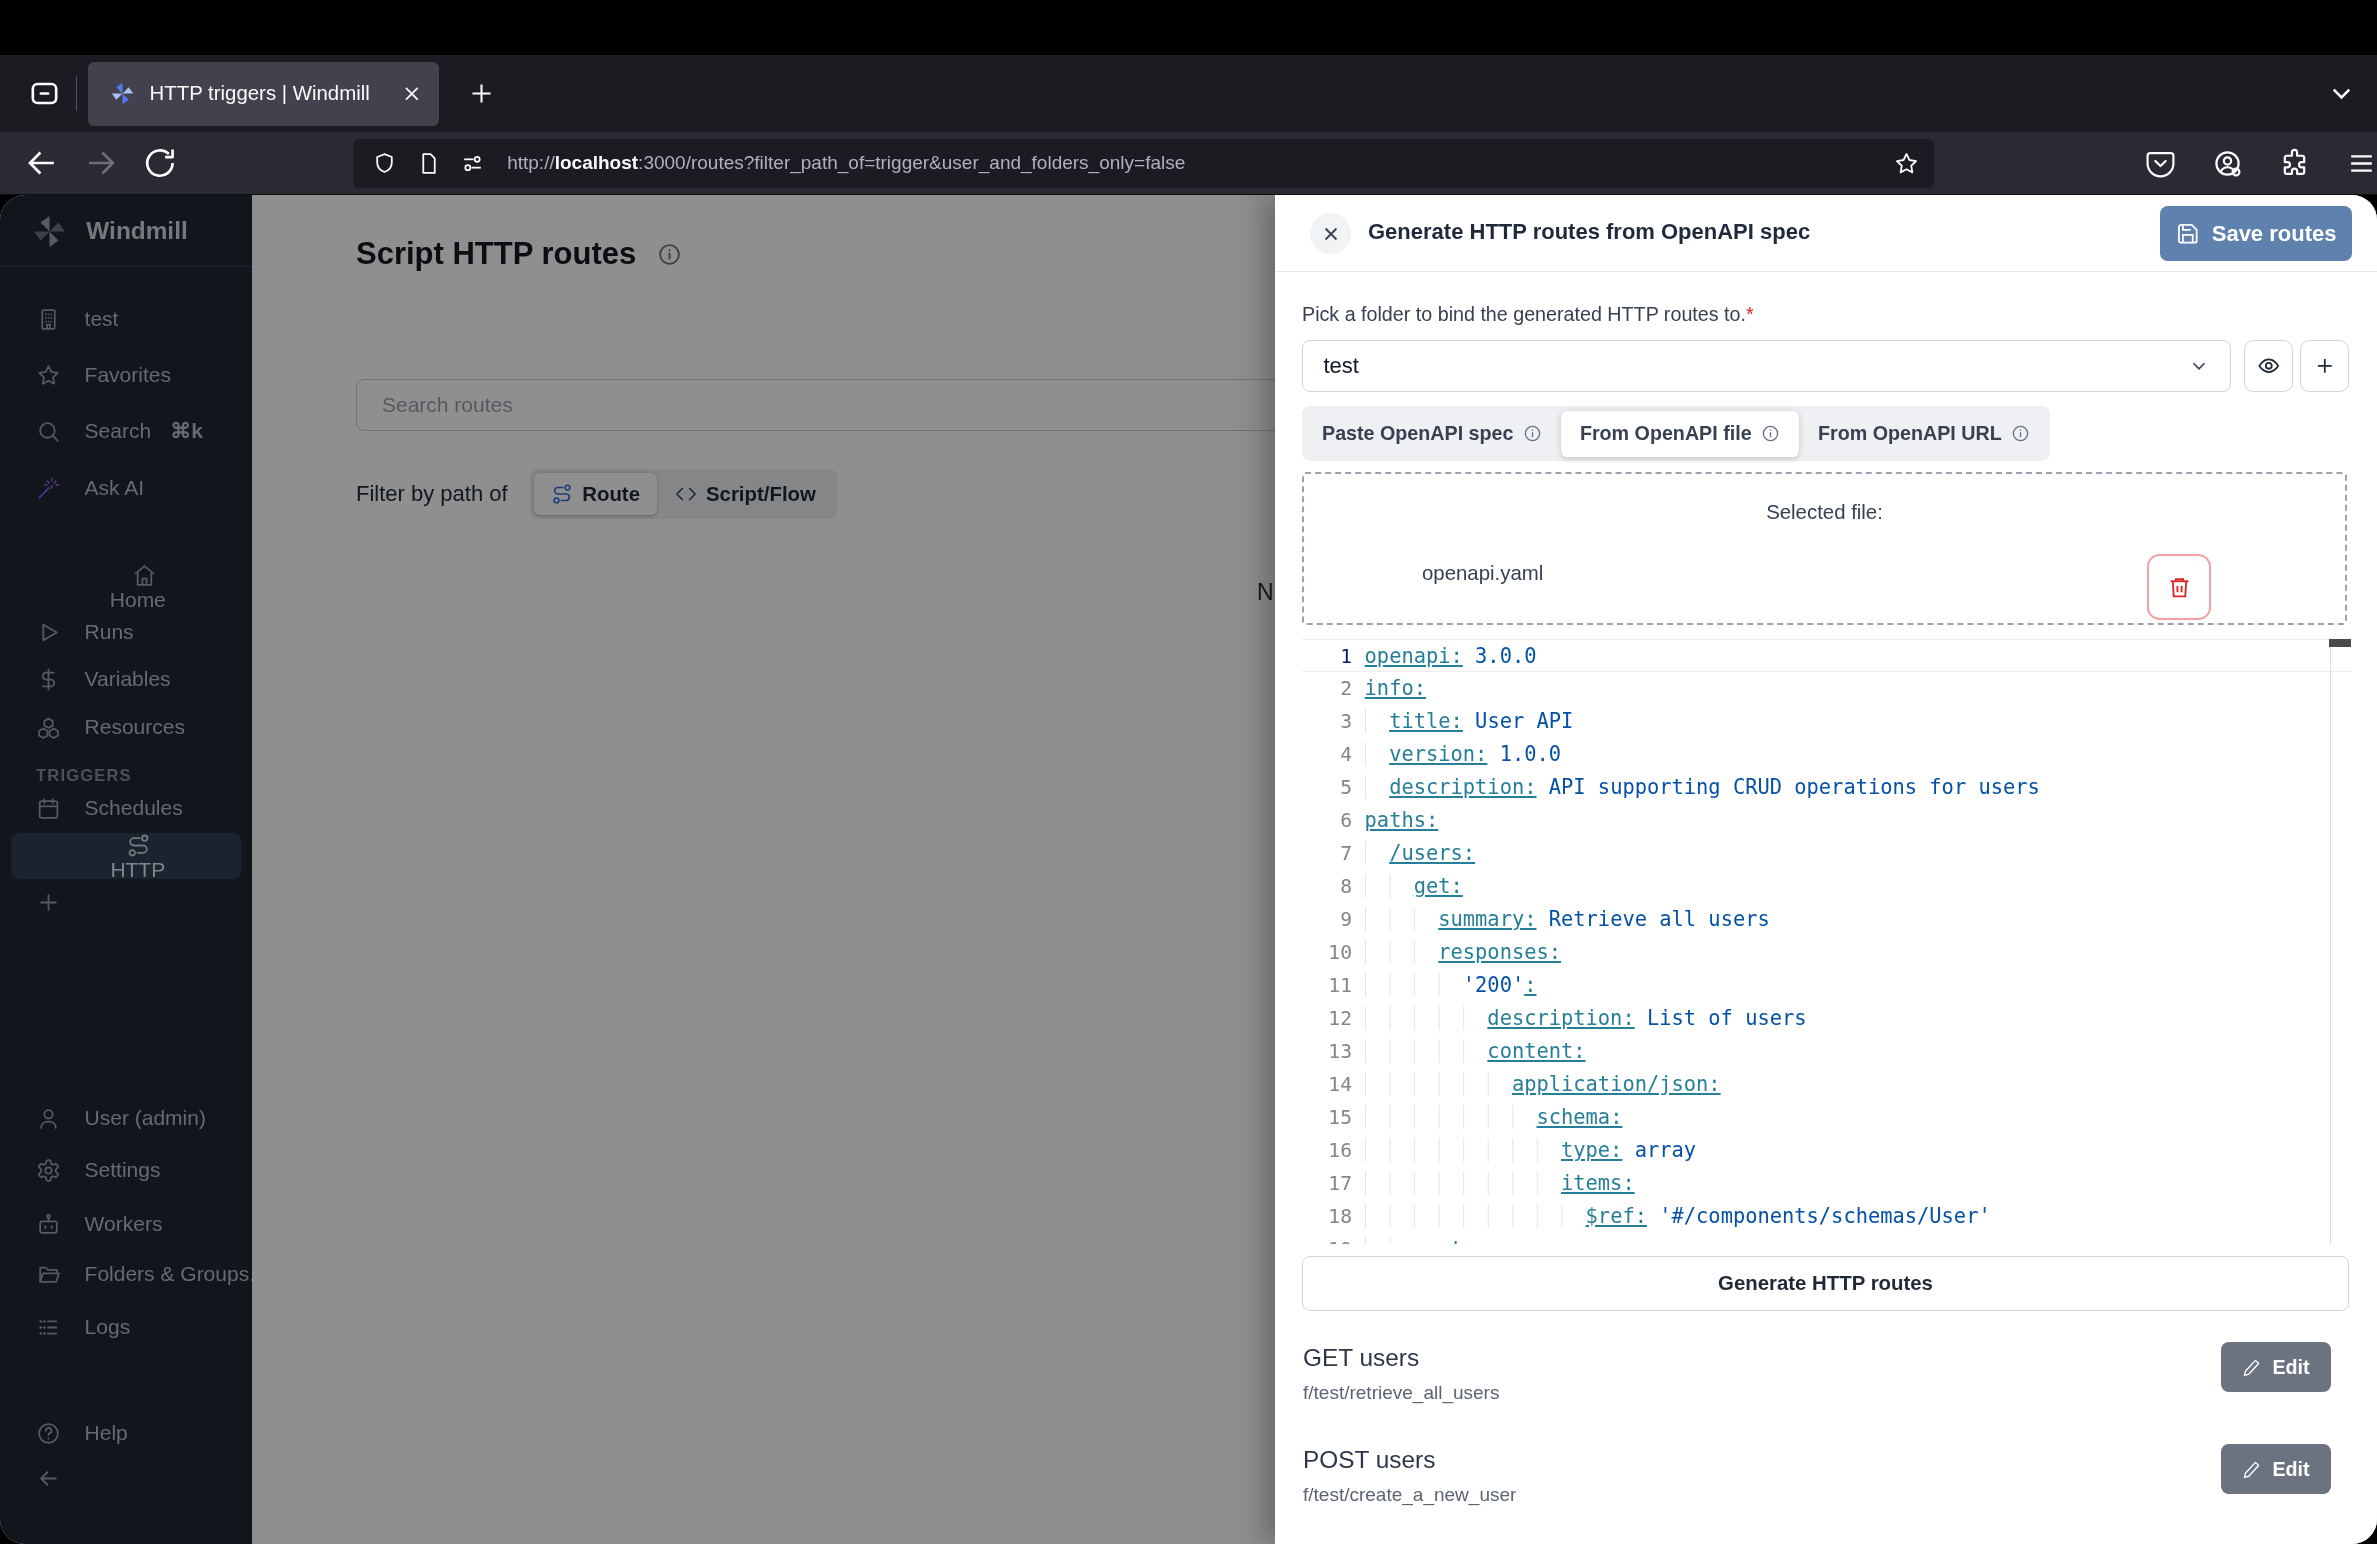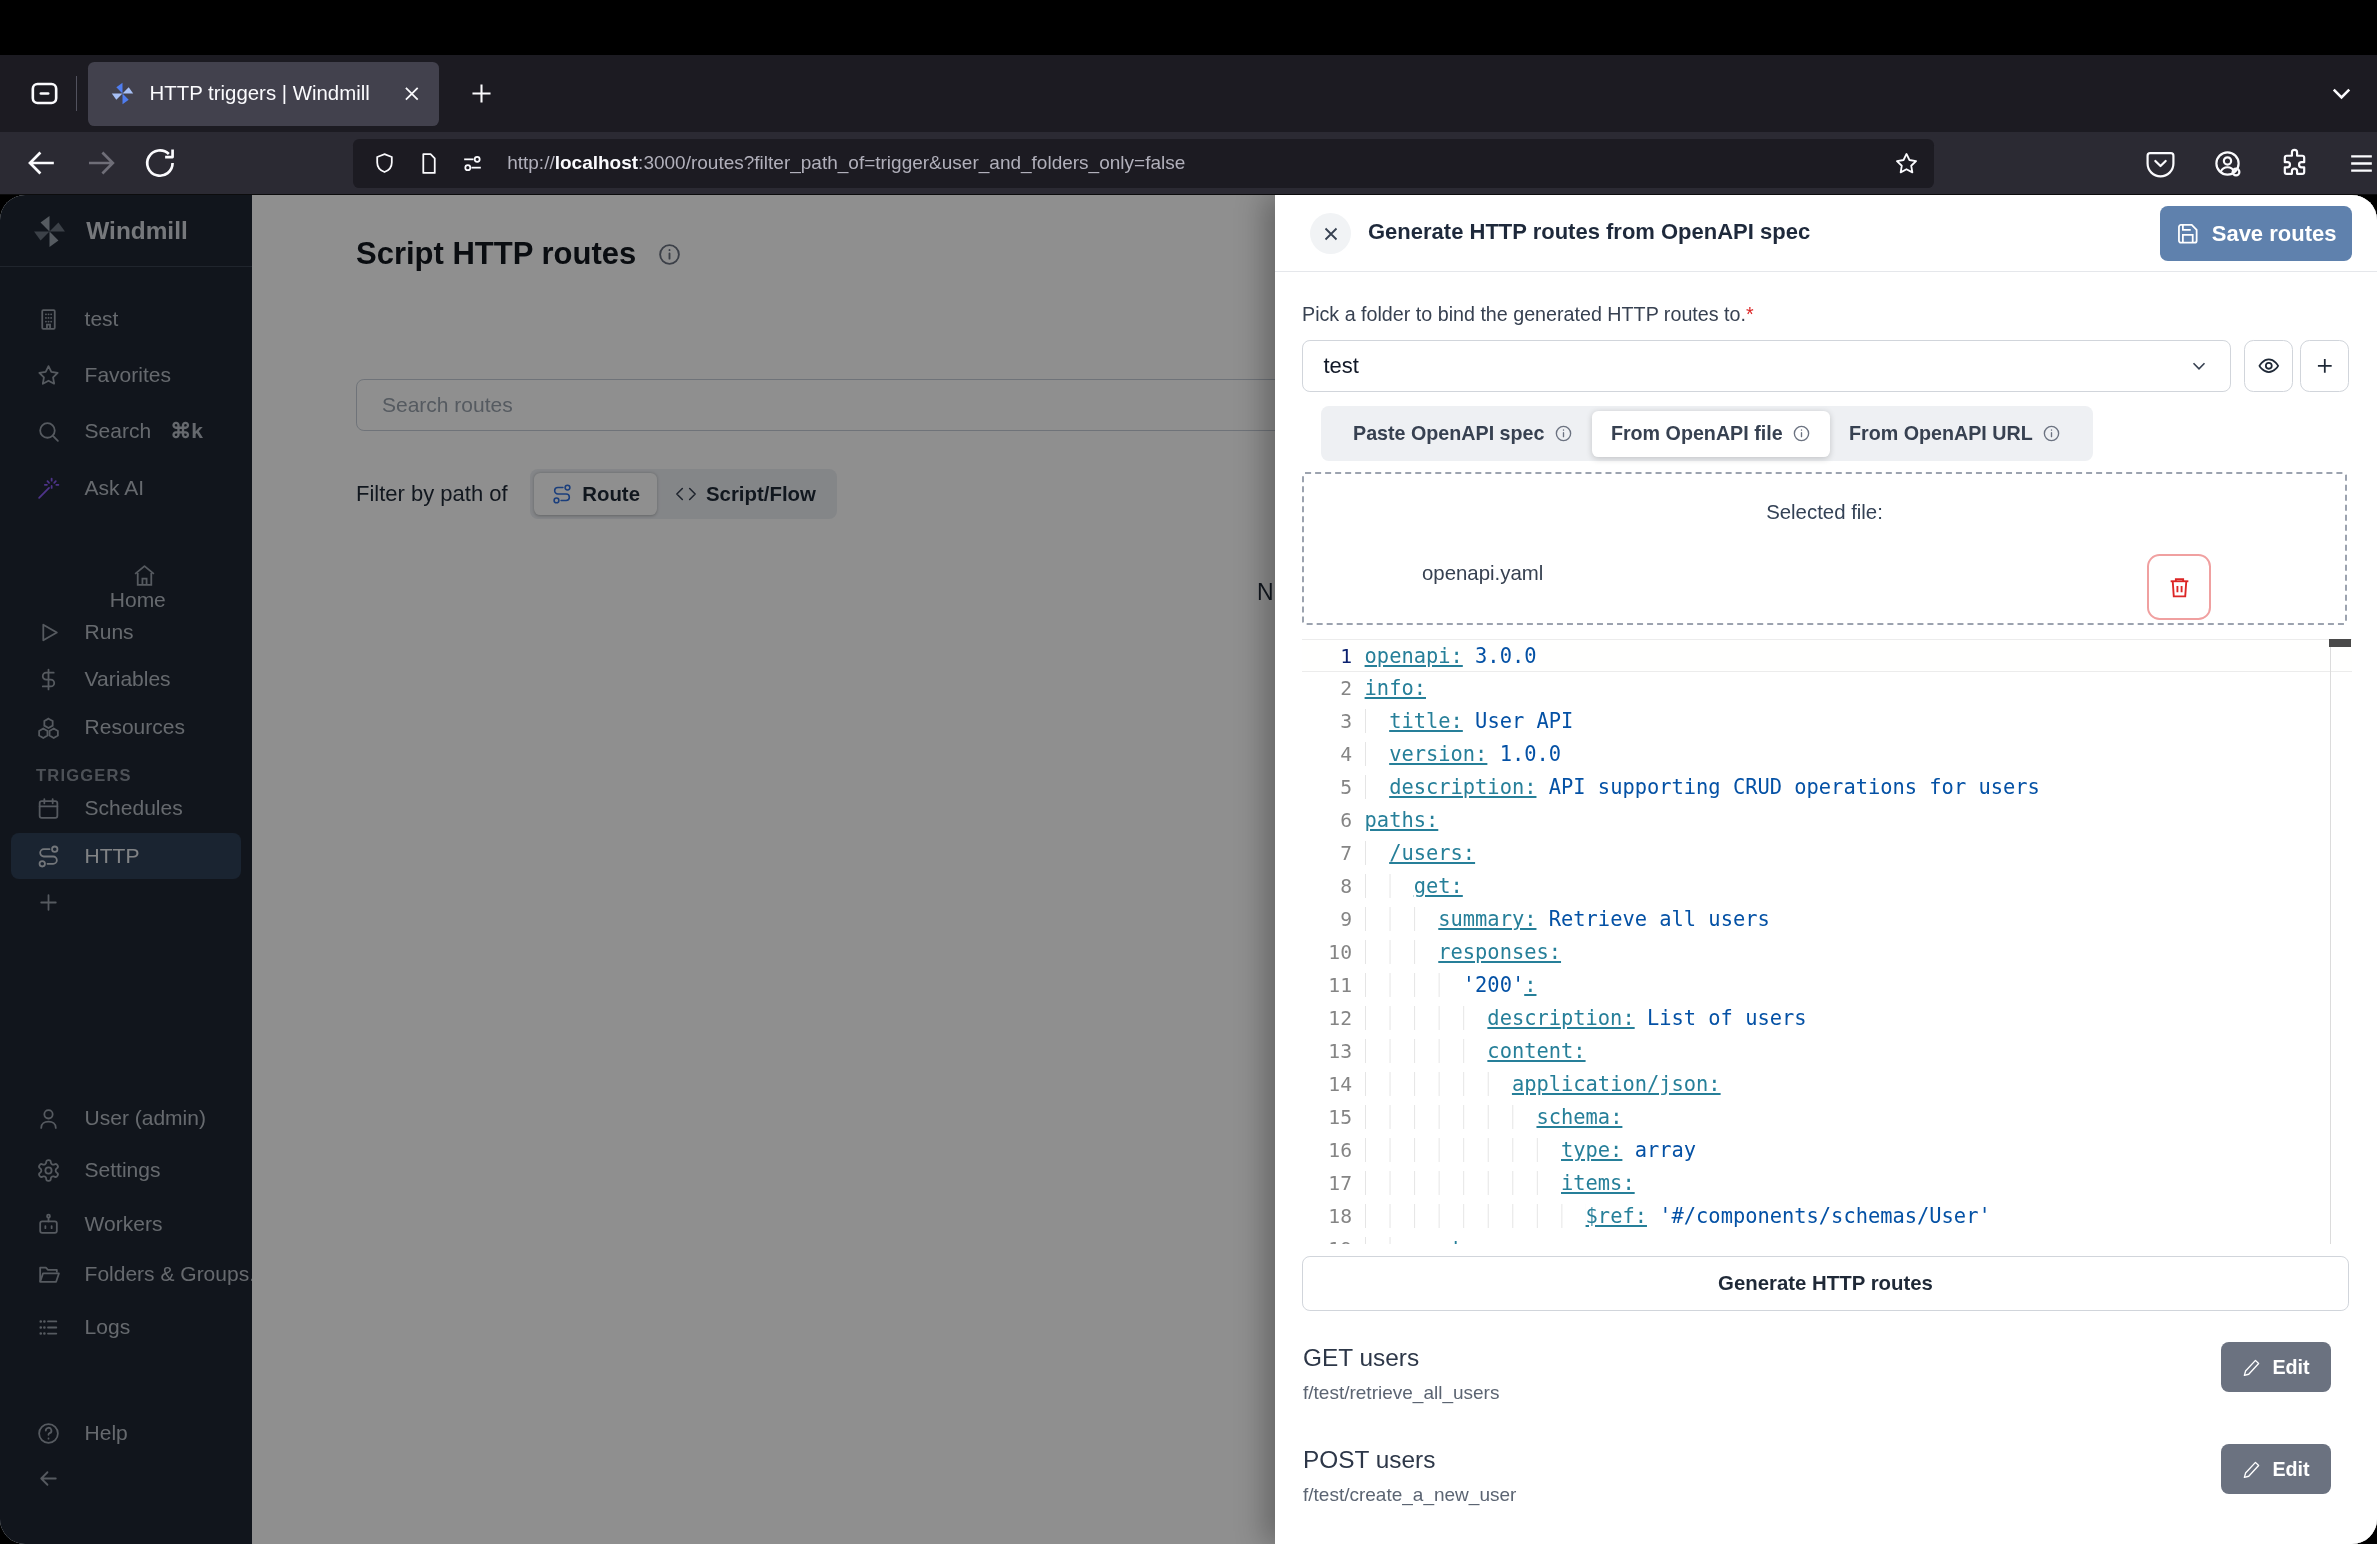--- a/index.html
+++ b/index.html
@@ -41,21 +41,21 @@
   
   .sidebar { position:absolute; left:0; top:0; width:252px; height:100%; background:#1f2733; z-index:1; }
   .logo-row { position:absolute; top:11px; left:0; height:50px; display:flex; align-items:center; }
   .logo-row .logo { margin-left:30px; width:39px; height:39px; }
   .logo-row .wm { margin-left:17.3px; font-size:24.4px; font-weight:700; color:#d3d7dd; }
   .sdivider { position:absolute; top:71px; left:0; width:100%; height:0.8px; background:#3a4350; }
   .srow { position:absolute; left:0; width:252px; height:46px; display:flex; align-items:center; color:#b6bcc4; font-size:21px; }
   .srow .sicon { width:25px; height:25px; margin-left:36px; color:#9aa1ab; flex:none; }
   .srow .slabel { margin-left:23.6px; white-space:nowrap; }
   .srow .sshort { margin-left:19px; font-weight:700; color:#b6bcc4; }
-  .srow.active { left:11px; width:230px; border-radius:7.9px; background:#2f4058; color:#e7eaee; }
+  .srow.active { left:11px; width:230px; border-radius:7.9px; background:#2f4058; color:#e7eaee;flex-direction:column; }
   .srow.active .sicon { margin-left:25px; color:#cdd3da; }
   .strigger-label { position:absolute; left:36px; top:571px; color:#8a919b; font-size:16.5px; letter-spacing:1.2px; font-weight:600; }
 
   
   .main { position:absolute; left:252px; top:0; width:2126px; height:100%; background:#fff; z-index:1; }
   .page-title { position:absolute; left:104px; top:41px; display:flex; align-items:center; gap:20.4px; font-size:31px; font-weight:700; color:#13181f; }
   .page-title .iicon { width:25px; height:25px; color:#6b7280; }
   .search-input { position:absolute; left:104px; top:184px; width:1006px; height:52px; border:1.6px solid #c7ced8; border-radius:7.9px; background:#fff; font-size:21px; color:#374151; padding-left:25px; outline:none; font-family:"Liberation Sans",sans-serif; }
   .search-input::placeholder { color:#98a1ac; }
   .filter-row { position:absolute; left:104px; top:274px; height:50px; display:flex; align-items:center; }
@@ -76,21 +76,21 @@
   .d-save { position:absolute; left:885px; top:11px; width:192px; height:55px; background:#5f81ad; border-radius:7.9px; color:#fff; display:flex; align-items:center; justify-content:center; gap:12.6px; font-size:22px; font-weight:600; border:none; }
   .d-save svg { width:23.6px; height:23.6px; }
   .d-divider { position:absolute; top:76px; left:0; width:100%; height:0.8px; background:#e5e7eb; }
   .d-label { position:absolute; left:27px; top:108px; font-size:19.7px; color:#374151; }
   .d-label .req { color:#dc2626; }
   .d-select { position:absolute; left:27px; top:145px; width:929px; height:52px; border:1.6px solid #d1d5db; border-radius:7.9px; display:flex; align-items:center; padding:0 20.4px; font-size:22px; color:#111827; background:#fff; }
   .d-select .chev { margin-left:auto; width:22px; height:22px; color:#374151; }
   .d-sq-btn { position:absolute; top:145px; width:49px; height:52px; border:1.6px solid #d1d5db; border-radius:9.4px; background:#fff; display:flex; align-items:center; justify-content:center; color:#1f2937; }
   .d-sq-btn svg { width:23.6px; height:23.6px; }
   .d-eye { left:969px; } .d-plus { left:1025px; }
-  .d-tabs { position:absolute; left:27px; top:211px; height:55px; background:#eef0f3; border-radius:7.9px; display:inline-flex; align-items:center; padding:0 13px;margin-left:19px; }
+  .d-tabs { position:absolute; left:27px; top:211px; height:55px; background:#eef0f3; border-radius:7.9px; display:inline-flex; align-items:center; padding:0 1px; }
   .d-tab { display:flex; align-items:center; gap:9.4px; padding:0 19px; height:46px; border-radius:6.3px; font-size:19.7px; font-weight:600; color:#374151; white-space:nowrap; }
   .d-tab.active { background:#fff; box-shadow:0 1.6px 6.3px rgba(0,0,0,.18); }
   .d-tab .iicon { width:19px; height:19px; color:#6b7280; }
   .d-dropzone { position:absolute; left:27px; top:277px; width:1045px; height:153px; border:2.4px dashed #9ca3af; border-radius:3.1px; }
   .dz-title { position:absolute; top:27px; width:100%; text-align:center; font-size:20.4px; color:#334155; }
   .dz-file { position:absolute; left:118px; top:88px; font-size:20.4px; color:#374151; }
   .dz-trash { position:absolute; right:134px; top:80px; width:64px; height:66px; border:2.4px solid #f0a0a0; border-radius:12.6px; background:#fff; display:flex; align-items:center; justify-content:center; color:#dc2626; }
   .dz-trash svg { width:25px; height:25px; }
 
   

